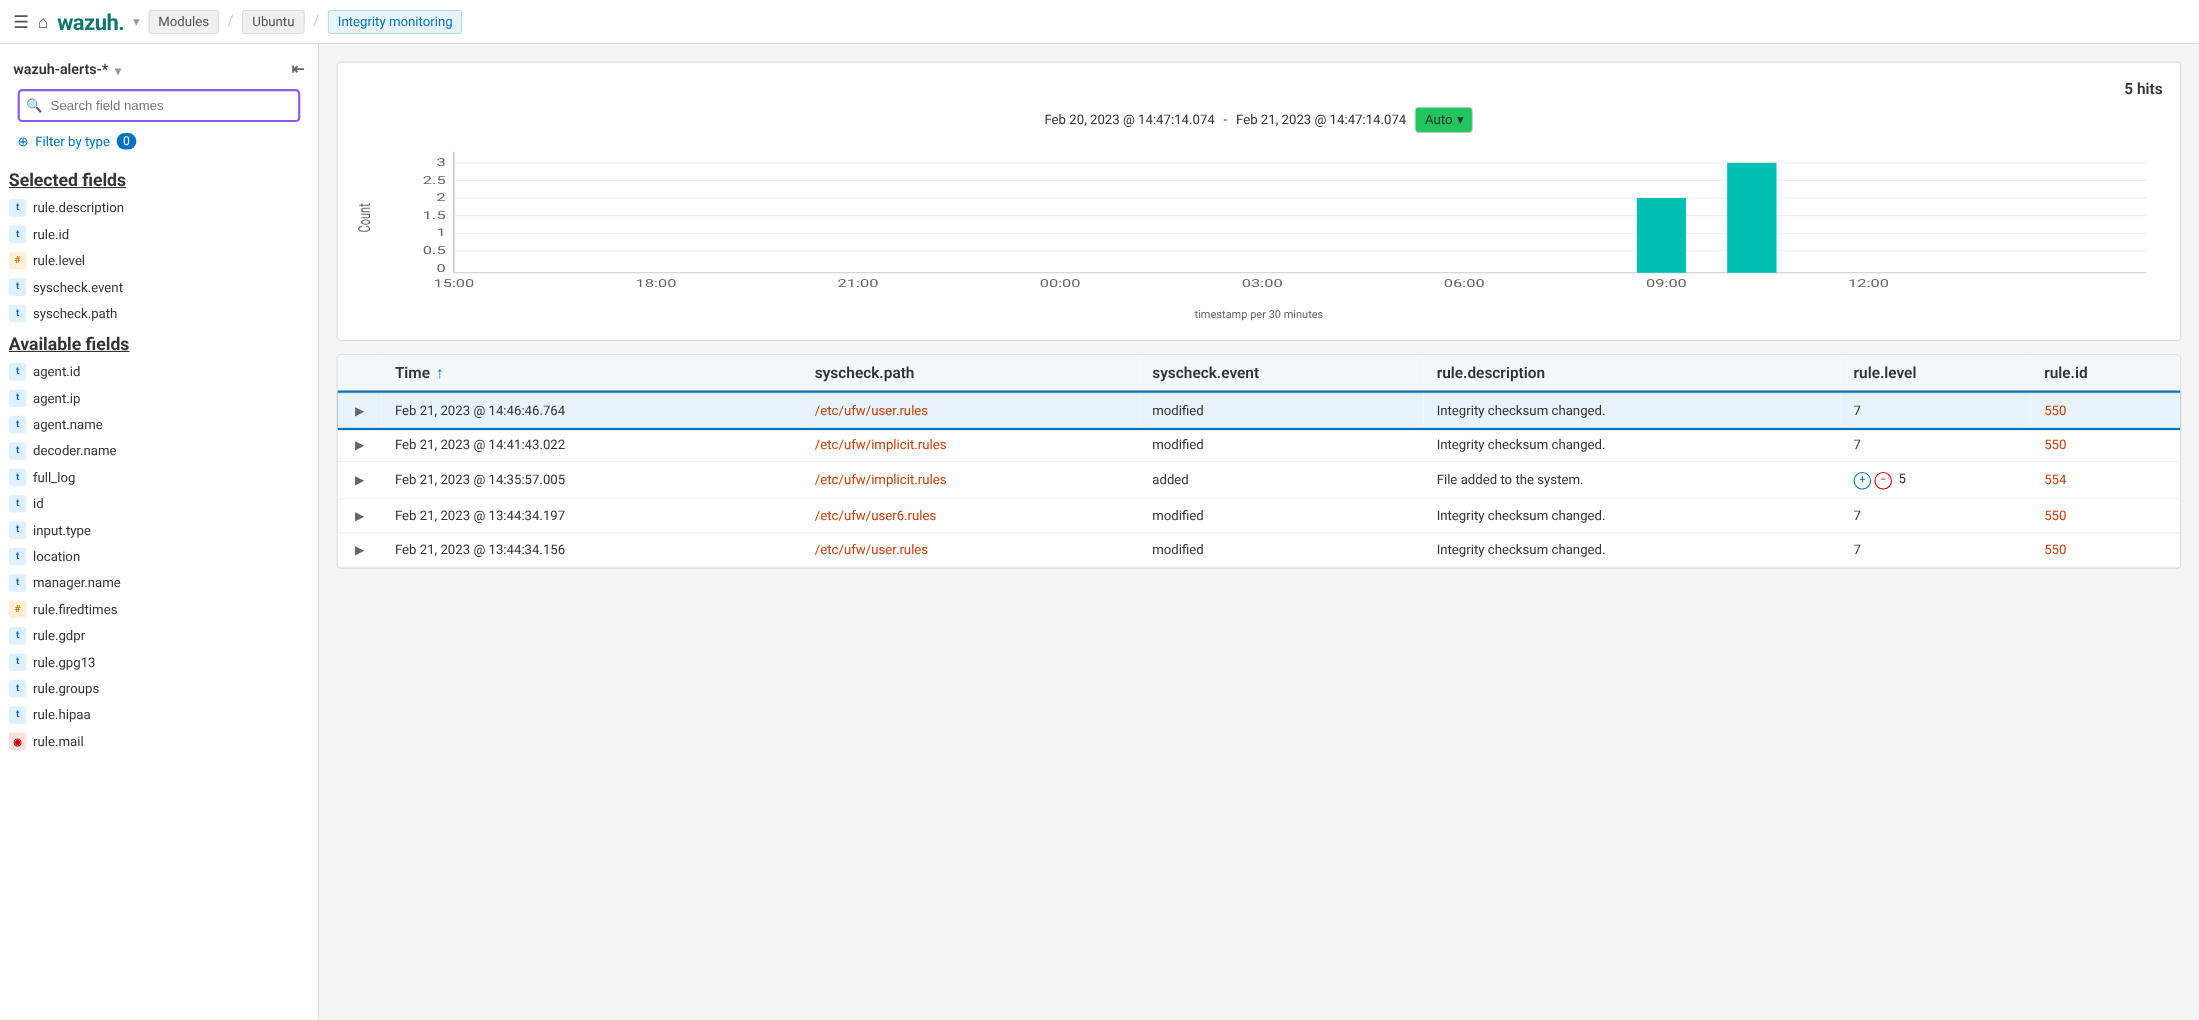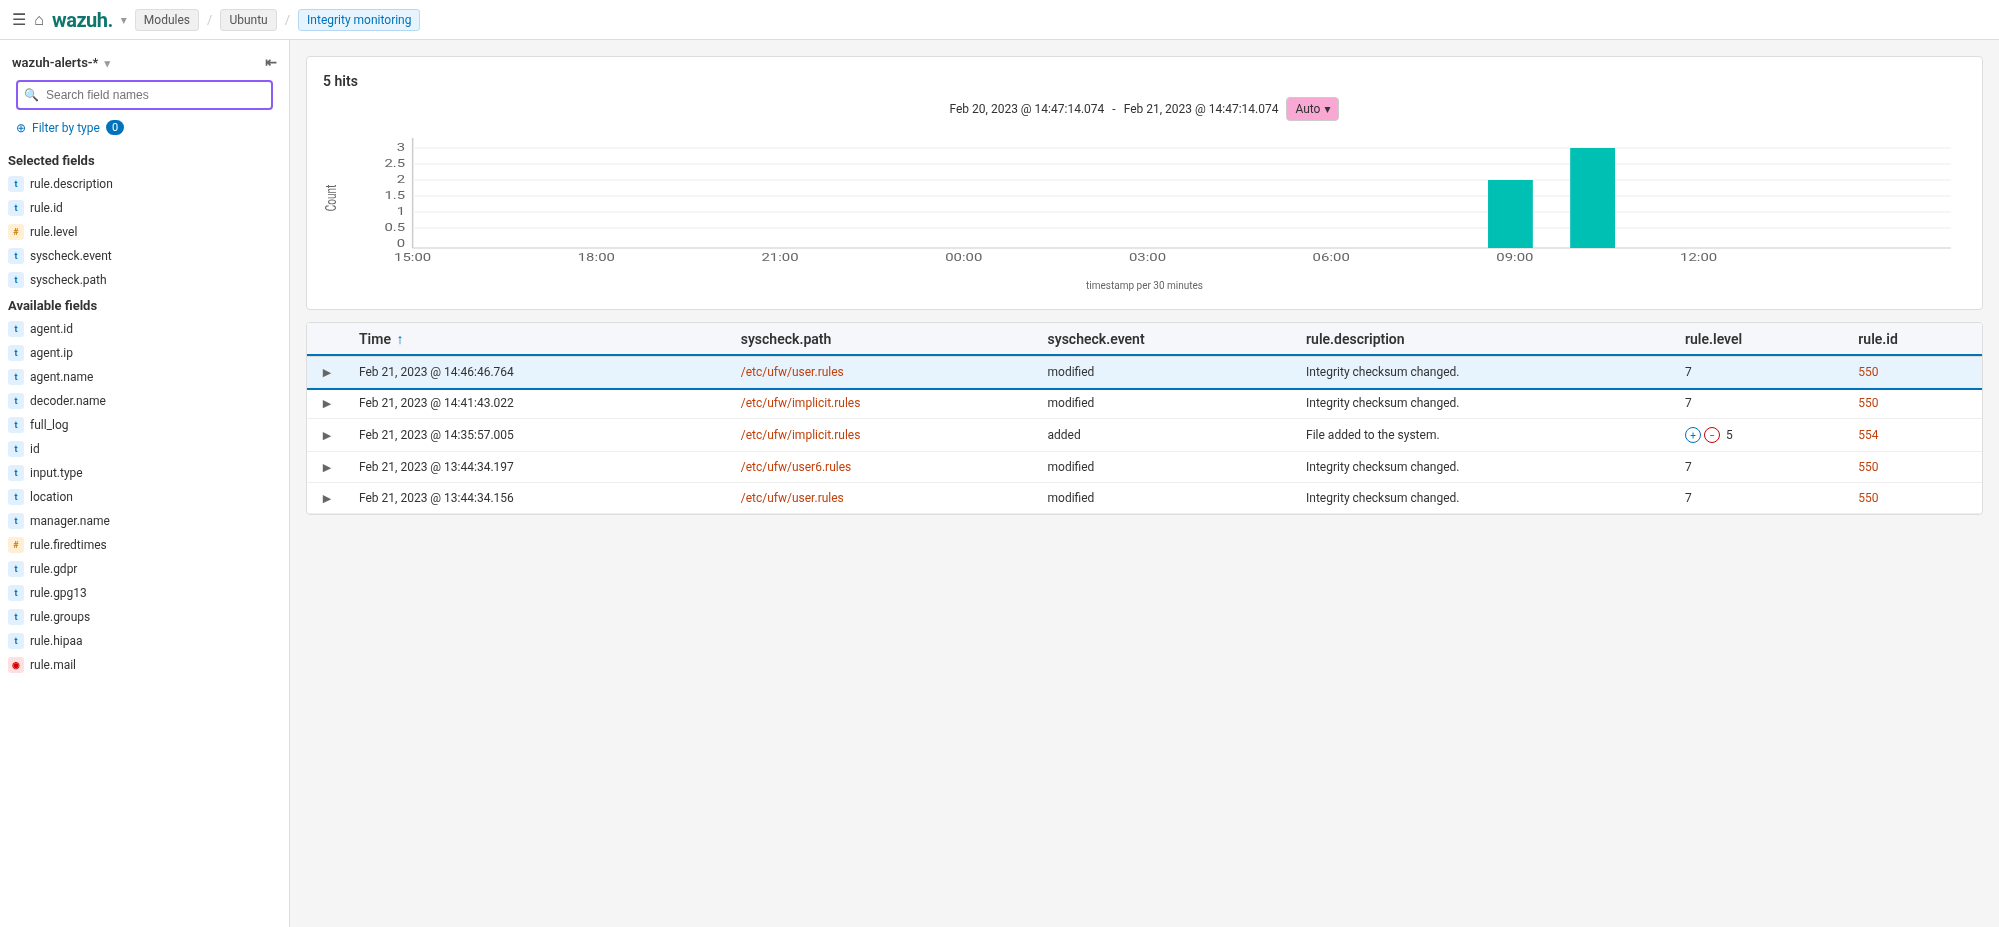--- a/index.html
+++ b/index.html
@@ -25,38 +25,38 @@
     .index-pattern .chevron { color: #999; font-size: 11px; }
     .collapse-btn { margin-left: auto; color: #666; cursor: pointer; font-size: 14px; }
 
     .search-box { margin: 4px 8px 6px; position: relative; }
     .search-box input { width: 100%; border: 2px solid #8b5cf6; border-radius: 4px; padding: 6px 8px 6px 28px; font-size: 12px; color: #333; outline: none; }
     .search-icon { position: absolute; left: 8px; top: 50%; transform: translateY(-50%); color: #999; font-size: 12px; }
 
     .filter-by-type { display: flex; align-items: center; gap: 6px; padding: 4px 8px 8px; cursor: pointer; color: #0073bb; font-size: 12px; }
     .filter-by-type .badge { background: #0073bb; color: #fff; border-radius: 10px; padding: 1px 6px; font-size: 11px; }
 
-    .section-label { padding: 6px 8px 4px; font-size: 13px; font-weight: 700; color: #333; text-transform: none; }
+    .section-label { padding: 6px 8px 4px; font-size: 16px; font-weight: 700; color: #333; text-transform: none; text-decoration: underline; }
 
     .field-list { overflow-y: auto; flex: 1; }
     .field-item { display: flex; align-items: center; gap: 6px; padding: 4px 8px; cursor: pointer; }
     .field-type-badge { width: 16px; height: 16px; border-radius: 3px; display: flex; align-items: center; justify-content: center; font-size: 9px; font-weight: 700; flex-shrink: 0; }
     .type-t { background: #e0f0ff; color: #0073bb; }
     .type-hash { background: #ffefd5; color: #cc7a00; }
     .type-geo { background: #ffe0e0; color: #cc0000; }
     .field-name { font-size: 12px; color: #333; flex: 1; }
 
     
     .content-area { flex: 1; overflow-y: auto; padding: 16px; background: #f5f5f5; }
 
     
     .chart-section { background: #fff; border: 1px solid #ddd; border-radius: 4px; padding: 16px; margin-bottom: 12px; }
-    .hits-label { text-align: left; font-size: 14px; font-weight: 600; color: #333; margin-bottom: 8px; }
+    .hits-label { text-align: right; font-size: 14px; font-weight: 600; color: #333; margin-bottom: 8px; }
     .time-range-bar { display: flex; align-items: center; justify-content: center; gap: 8px; margin-bottom: 12px; font-size: 12px; color: #333; }
-    .time-range-bar .auto-select { border: 1px solid #ccc; border-radius: 4px; padding: 4px 8px; background: #f9a8d4; cursor: pointer; display: flex; align-items: center; gap: 4px; }
+    .time-range-bar .auto-select { border: 1px solid #ccc; border-radius: 4px; padding: 4px 8px; background: #22c55e; cursor: pointer; display: flex; align-items: center; gap: 4px; }
 
     .chart-container { position: relative; height: 160px; }
     .chart-svg { width: 100%; height: 140px; }
     .chart-x-label { text-align: center; font-size: 10px; color: #666; margin-top: 4px; }
 
     
     .table-section { background: #fff; border: 1px solid #ddd; border-radius: 4px; overflow: hidden; }
     .data-table { width: 100%; border-collapse: collapse; }
     .data-table th { background: #f5f7fa; border-bottom: 2px solid #ddd; padding: 8px 12px; text-align: left; font-size: 14px; font-weight: 600; color: #333; white-space: nowrap; }
     .data-table th .sort-icon { color: #0073bb; margin-left: 2px; }

